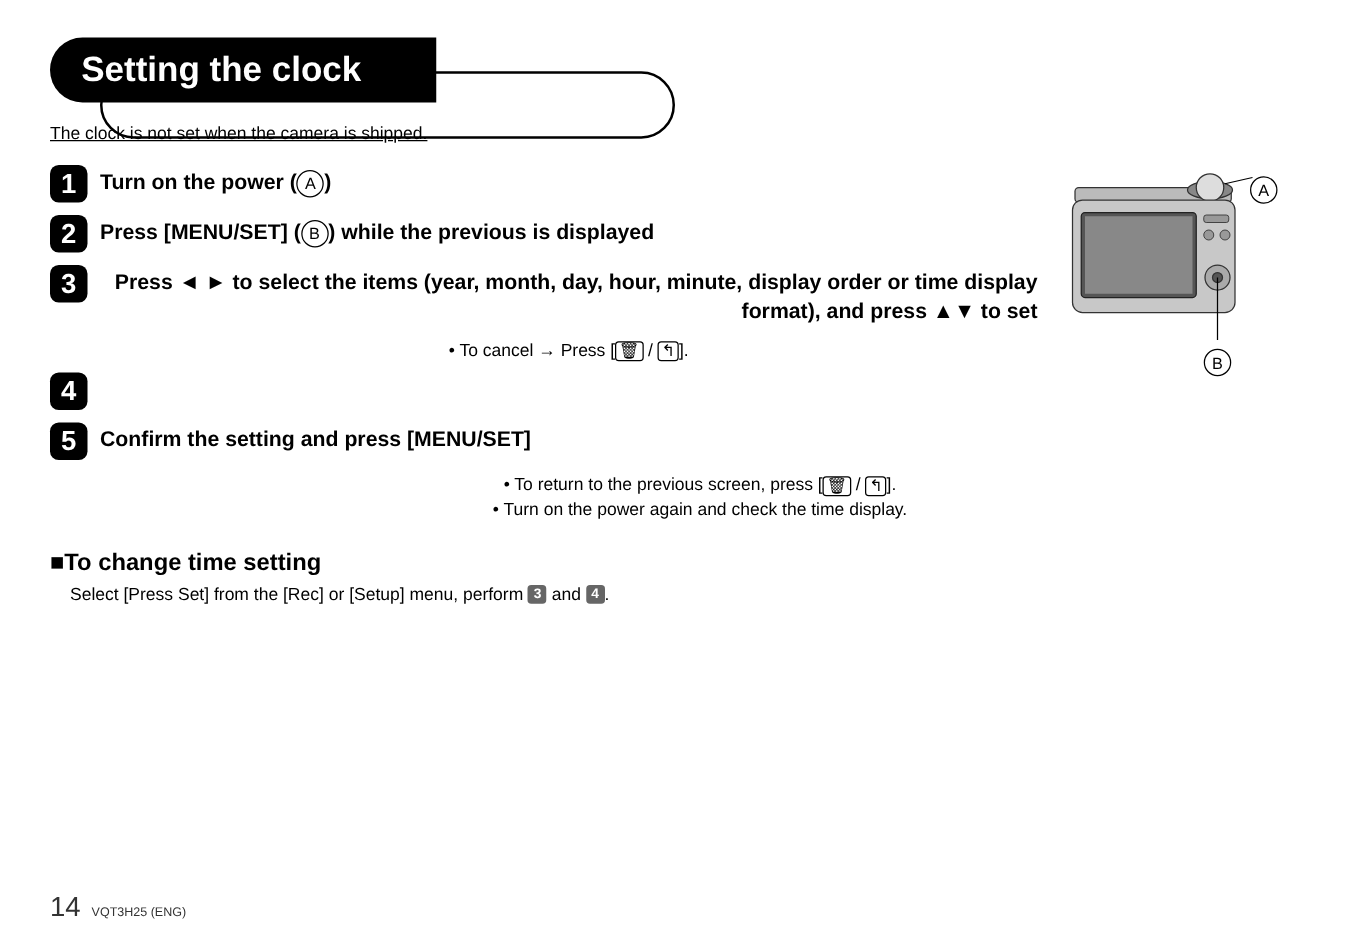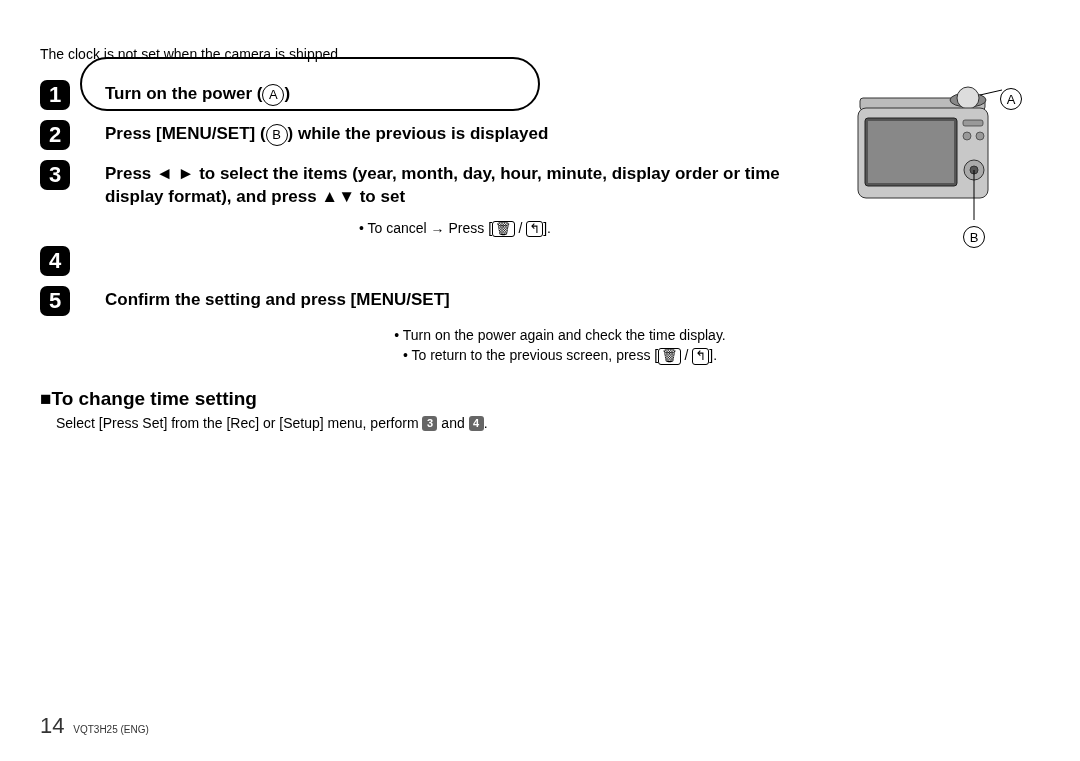--- a/index.html
+++ b/index.html
@@ -28,20 +28,21 @@
       width: 460px;
       height: 54px;
       border: 2px solid #000;
       border-radius: 28px;
       z-index: -1;
     }
     .header-wrap { position: relative; margin-bottom: 16px; }
     .intro {
       font-size: 14px;
       margin: 14px 0 18px 0;
+      text-decoration: underline;
     }
     .content-flex {
       display: flex;
       gap: 20px;
     }
     .steps-col { flex: 1; }
     .camera-col { width: 190px; flex-shrink: 0; }
     .step {
       display: flex;
       align-items: flex-start;
@@ -59,21 +60,20 @@
       align-items: center;
       justify-content: center;
       flex-shrink: 0;
       margin-right: 10px;
     }
     .step-text {
       font-size: 17px;
       font-weight: bold;
       line-height: 1.35;
       padding-top: 3px;
-      margin-left: 25px;
     }
     .circle-letter {
       display: inline-flex;
       width: 22px;
       height: 22px;
       border: 1.5px solid #000;
       border-radius: 50%;
       align-items: center;
       justify-content: center;
       font-size: 13px;
@@ -129,28 +129,29 @@
     .icon-sm {
       display: inline-block;
       font-size: 13px;
       vertical-align: middle;
       font-weight: normal;
       border: 1px solid #000;
       border-radius: 3px;
       padding: 0 2px;
       line-height: 1.1;
     }
-    .arrow-row { white-space: nowrap; }
+    .arrow-row { white-space: nowrap; text-align: right; }
     .full-width-step { width: 560px; }
   </style>
 </head>
 <body>
 
 <div class="header-wrap">
   <div class="header-outline"></div>
+  <div class="header-band">Setting the clock</div>
 </div>
 
 <p class="intro">The clock is not set when the camera is shipped.</p>
 
 <div class="content-flex">
   <div class="steps-col">
 
     <div class="step">
       <div class="step-num">1</div>
       <div class="step-text">
@@ -206,22 +207,22 @@
       <span class="circle-letter" style="position:absolute; top:-58px; left:113px;">B</span>
     </div>
   </div>
 </div>
 
 <div class="step full-width-step">
   <div class="step-num">5</div>
   <div class="step-text">Confirm the setting and press [MENU/SET]</div>
 </div>
 <div class="step-note">
+  <div><span class="bullet"></span><span>To return to the previous screen, press [</span><span class="icon-sm">🗑</span><span> / </span><span class="icon-sm">↰</span><span>].</span></div>
   <div><span class="bullet"></span><span>Turn on the power again and check the time display.</span></div>
-  <div><span class="bullet"></span><span>To return to the previous screen, press [</span><span class="icon-sm">🗑</span><span> / </span><span class="icon-sm">↰</span><span>].</span></div>
 </div>
 
 <div class="sub-heading">■To change time setting</div>
 <div class="sub-text">
   <span>Select [Press Set] from the [Rec] or [Setup] menu, perform </span><span class="inline-step-ref">3</span><span> and </span><span class="inline-step-ref">4</span><span>.</span>
 </div>
 
 <div class="footer">
   <span class="page-num">14</span>
   <span>VQT3H25 (ENG)</span>

